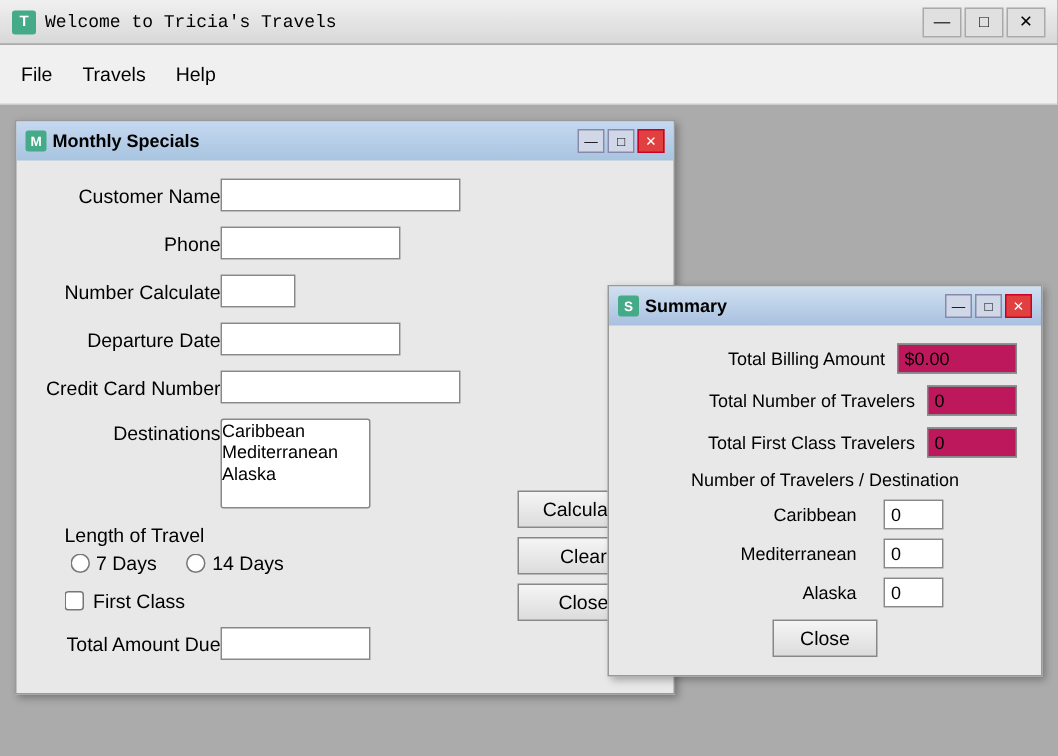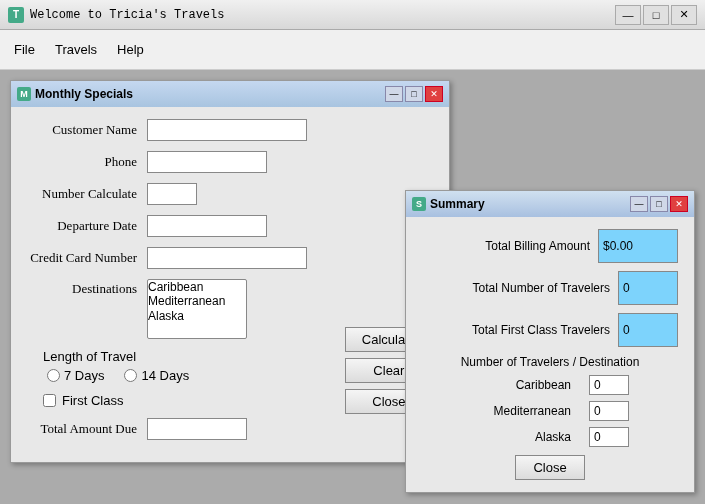--- a/index.html
+++ b/index.html
@@ -143,23 +143,21 @@
     }
 
     .form-row {
       display: flex;
       align-items: center;
       margin-bottom: 10px;
     }
     .form-label {
       width: 120px;
       text-align: right;
-      padding-right: 10px;
-      font-size: 13px;
-      font-family: Liberation Serif, serif;
+      font-size: 13px;
     }
     .form-input {
       background: white;
       border: 1px solid #888;
       height: 22px;
       font-size: 12px;
       padding: 0 4px;
     }
     .input-name { width: 160px; }
     .input-phone { width: 120px; }
@@ -246,23 +244,23 @@
       margin-bottom: 8px;
       justify-content: space-between;
     }
     .summary-label {
       font-size: 12px;
       text-align: right;
       flex: 1;
       padding-right: 8px;
     }
     .summary-input {
-      background: #7dd3fc;
+      background: #be185d;
       border: 1px solid #888;
-      height: 34px;
+      height: 20px;
       width: 60px;
       font-size: 12px;
       padding: 0 4px;
     }
 
     .summary-section-label {
       text-align: center;
       font-size: 12px;
       margin-bottom: 6px;
       font-weight: normal;

